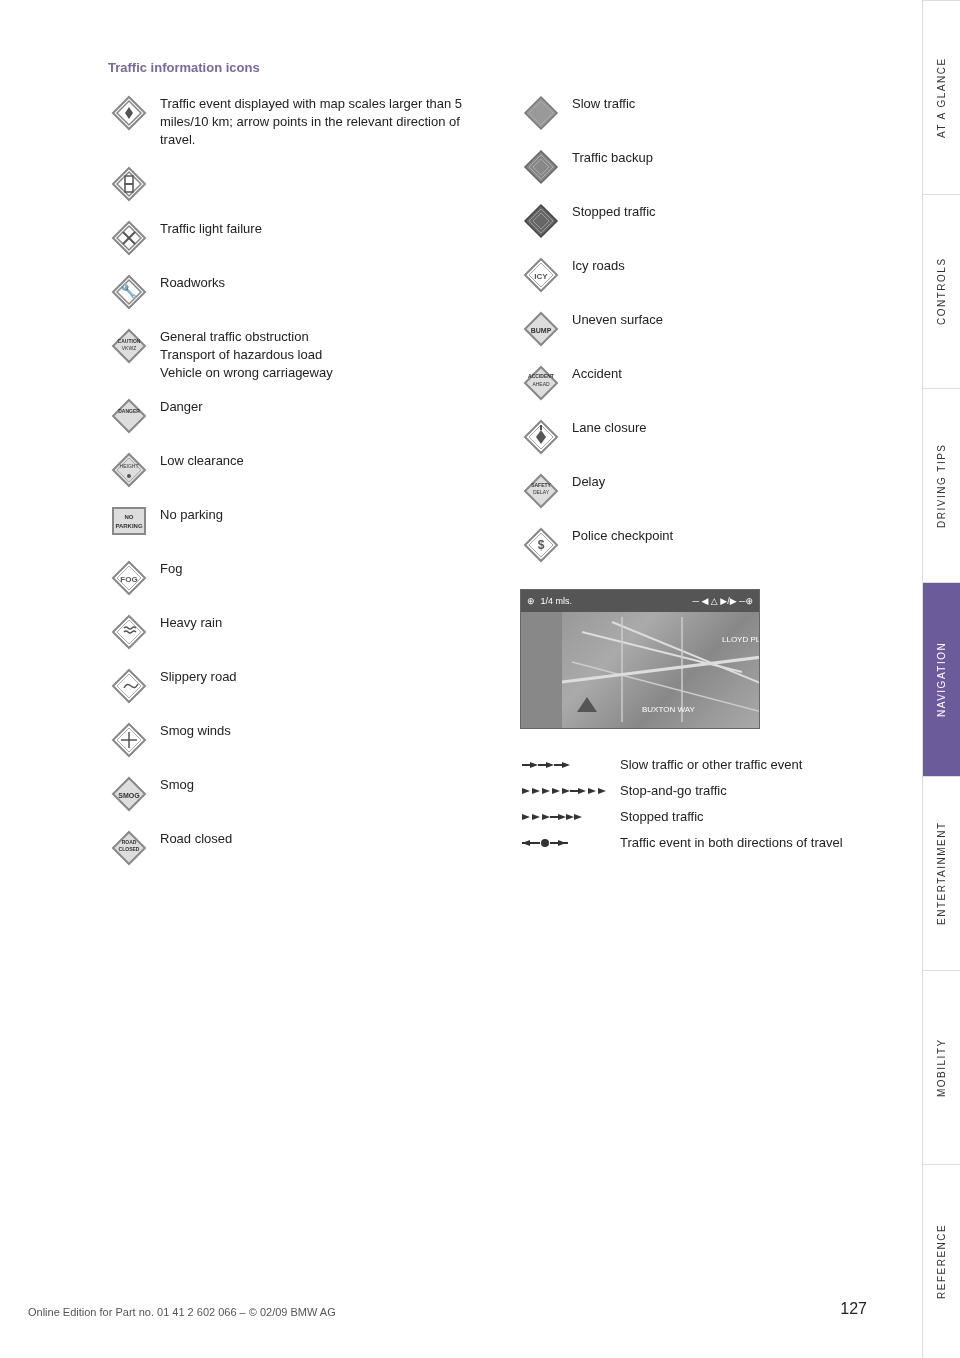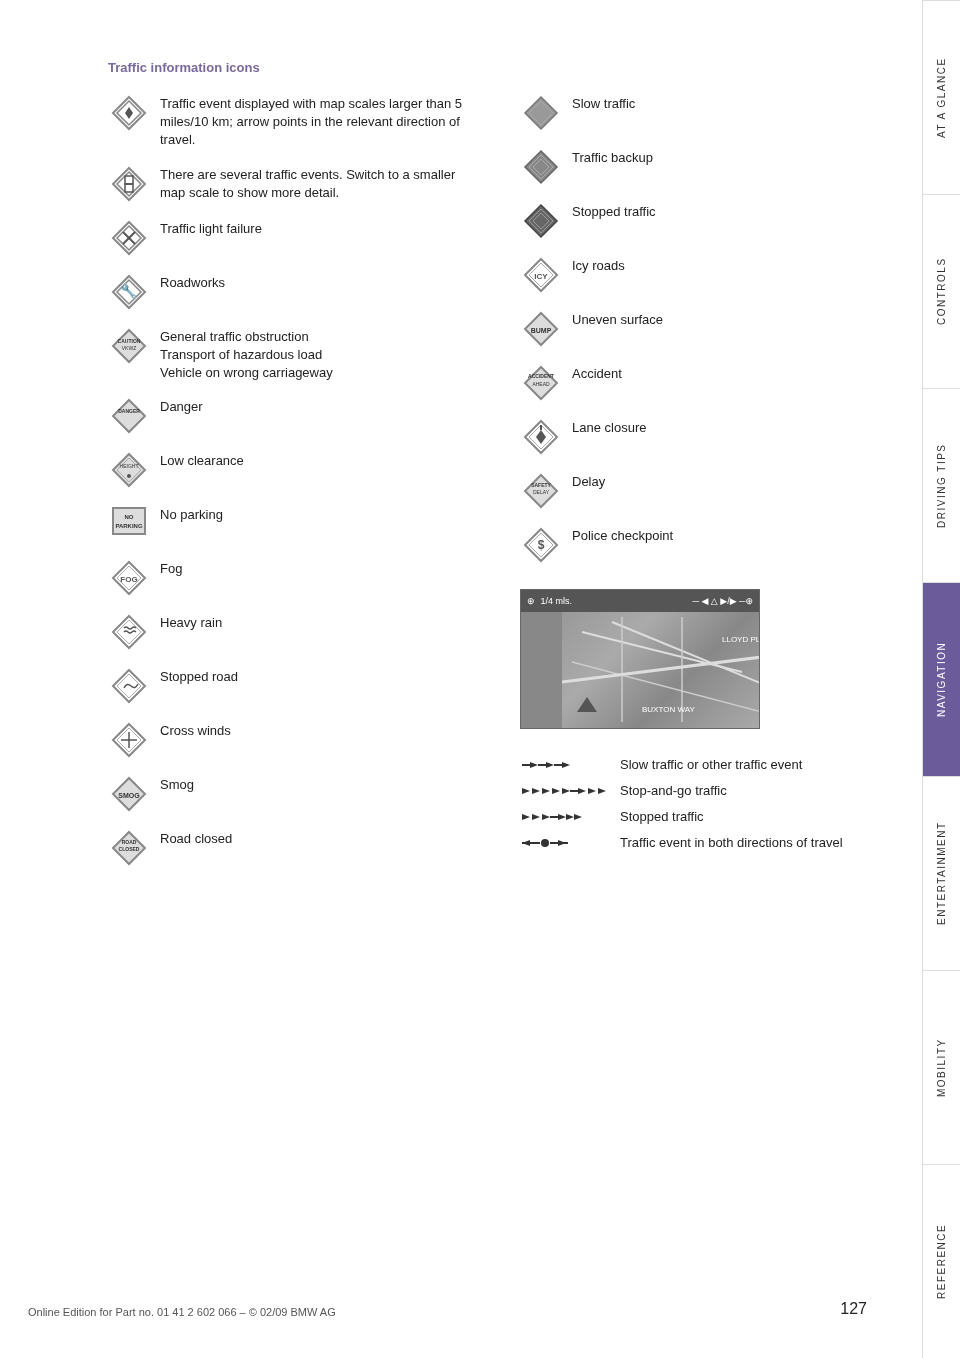--- a/index.html
+++ b/index.html
@@ -187,21 +187,20 @@
 
         <div class="icon-row">
           <div class="icon-cell">
             <svg width="36" height="36" viewBox="0 0 36 36">
               <polygon points="18,2 34,18 18,34 2,18" fill="none" stroke="#888" stroke-width="2"></polygon>
               <polygon points="18,6 30,18 18,30 6,18" fill="none" stroke="#888" stroke-width="1.5"></polygon>
               <polygon points="14,10 22,10 22,18 14,18" fill="none" stroke="#555" stroke-width="1.5"></polygon>
               <polygon points="14,18 22,18 22,26 14,26" fill="none" stroke="#555" stroke-width="1.5"></polygon>
             </svg>
           </div>
-          <div class="icon-label">There are several traffic events. Switch to a smaller map scale to show more detail.</div>
         </div>
 
         <div class="icon-row">
           <div class="icon-cell">
             <svg width="36" height="36" viewBox="0 0 36 36">
               <polygon points="18,2 34,18 18,34 2,18" fill="none" stroke="#888" stroke-width="2"></polygon>
               <polygon points="18,6 30,18 18,30 6,18" fill="none" stroke="#888" stroke-width="1.5"></polygon>
               <line x1="12" y1="12" x2="24" y2="24" stroke="#555" stroke-width="2"></line>
               <line x1="24" y1="12" x2="12" y2="24" stroke="#555" stroke-width="2"></line>
             </svg>
@@ -288,33 +287,33 @@
         </div>
 
         <div class="icon-row">
           <div class="icon-cell">
             <svg width="36" height="36" viewBox="0 0 36 36">
               <polygon points="18,2 34,18 18,34 2,18" fill="none" stroke="#888" stroke-width="2"></polygon>
               <polygon points="18,6 30,18 18,30 6,18" fill="none" stroke="#aaa" stroke-width="1"></polygon>
               <path d="M13,20 Q16,14 20,18 Q24,22 27,16" fill="none" stroke="#555" stroke-width="1.5"></path>
             </svg>
           </div>
-          <div class="icon-label">Stopped road</div>
+          <div class="icon-label">Slippery road</div>
         </div>
 
         <div class="icon-row">
           <div class="icon-cell">
             <svg width="36" height="36" viewBox="0 0 36 36">
               <polygon points="18,2 34,18 18,34 2,18" fill="none" stroke="#888" stroke-width="2"></polygon>
               <polygon points="18,6 30,18 18,30 6,18" fill="none" stroke="#aaa" stroke-width="1"></polygon>
               <line x1="10" y1="18" x2="26" y2="18" stroke="#555" stroke-width="1.5" marker-end="url(#arr)"></line>
               <line x1="18" y1="10" x2="18" y2="26" stroke="#555" stroke-width="1.5"></line>
             </svg>
           </div>
-          <div class="icon-label">Cross winds</div>
+          <div class="icon-label">Smog winds</div>
         </div>
 
         <div class="icon-row">
           <div class="icon-cell">
             <svg width="36" height="36" viewBox="0 0 36 36">
               <polygon points="18,2 34,18 18,34 2,18" fill="#ddd" stroke="#888" stroke-width="2"></polygon>
               <text x="18" y="22" text-anchor="middle" font-size="7" fill="#333" font-weight="bold">SMOG</text>
             </svg>
           </div>
           <div class="icon-label">Smog</div>

